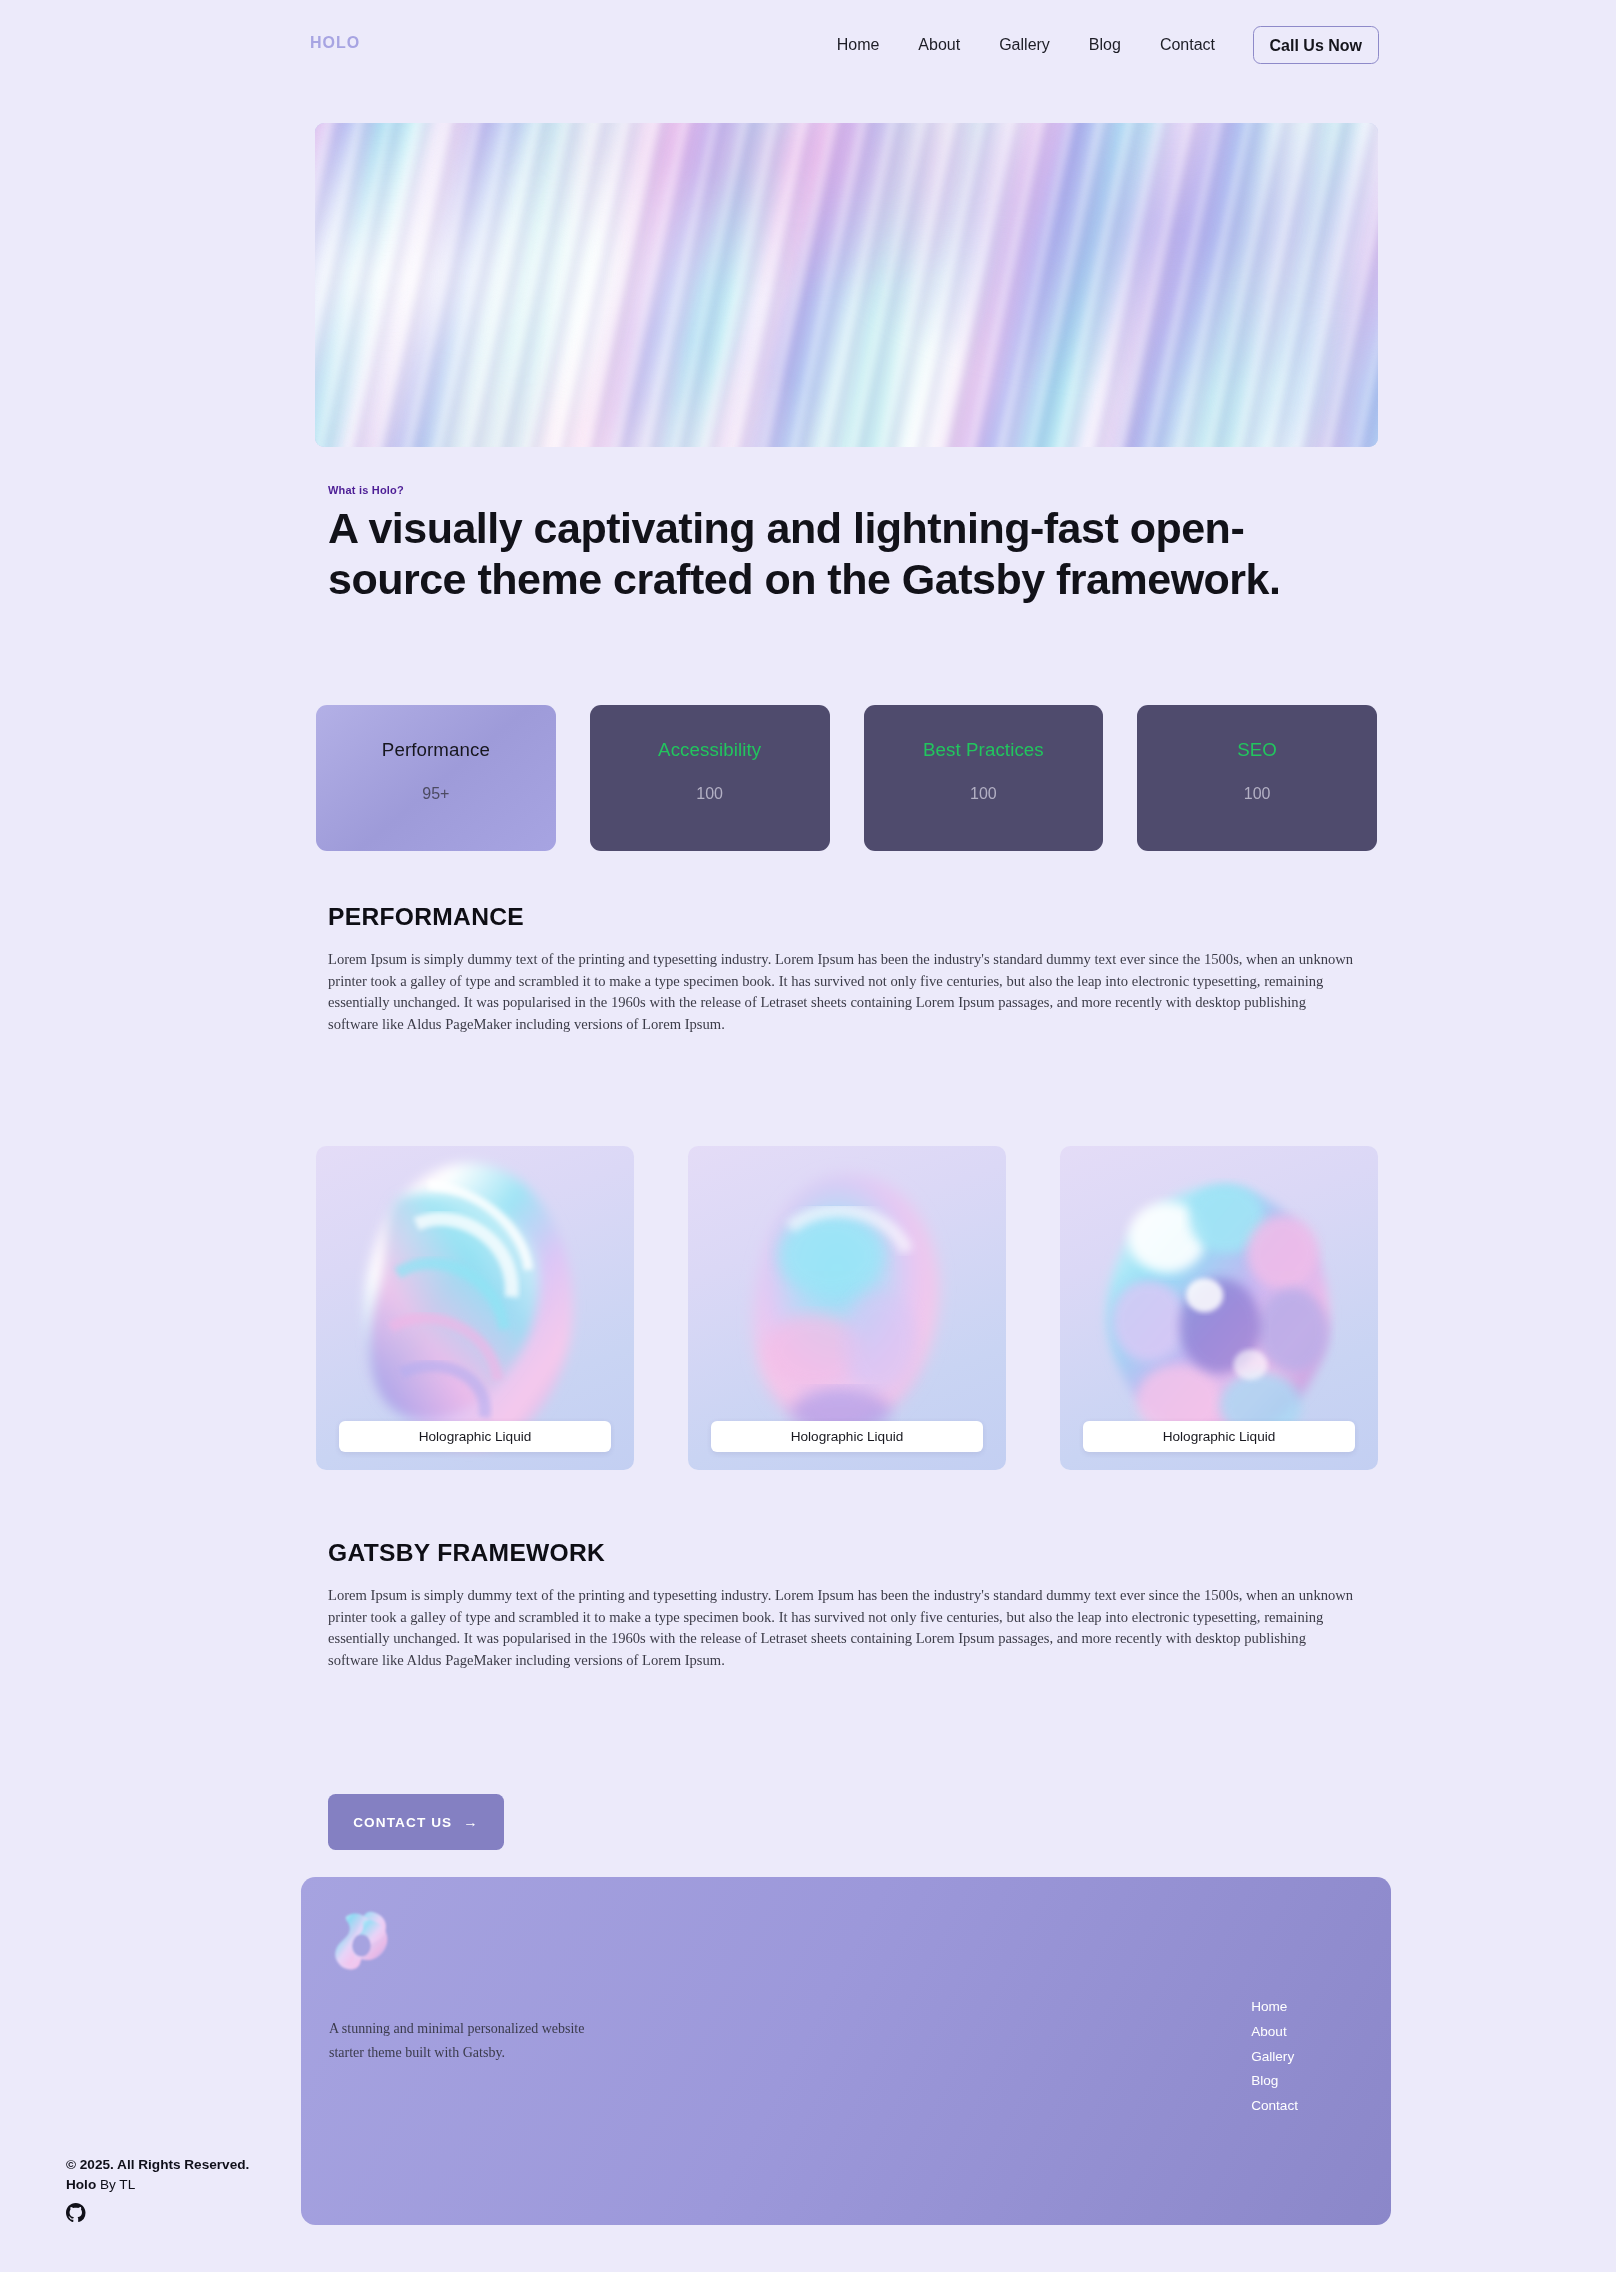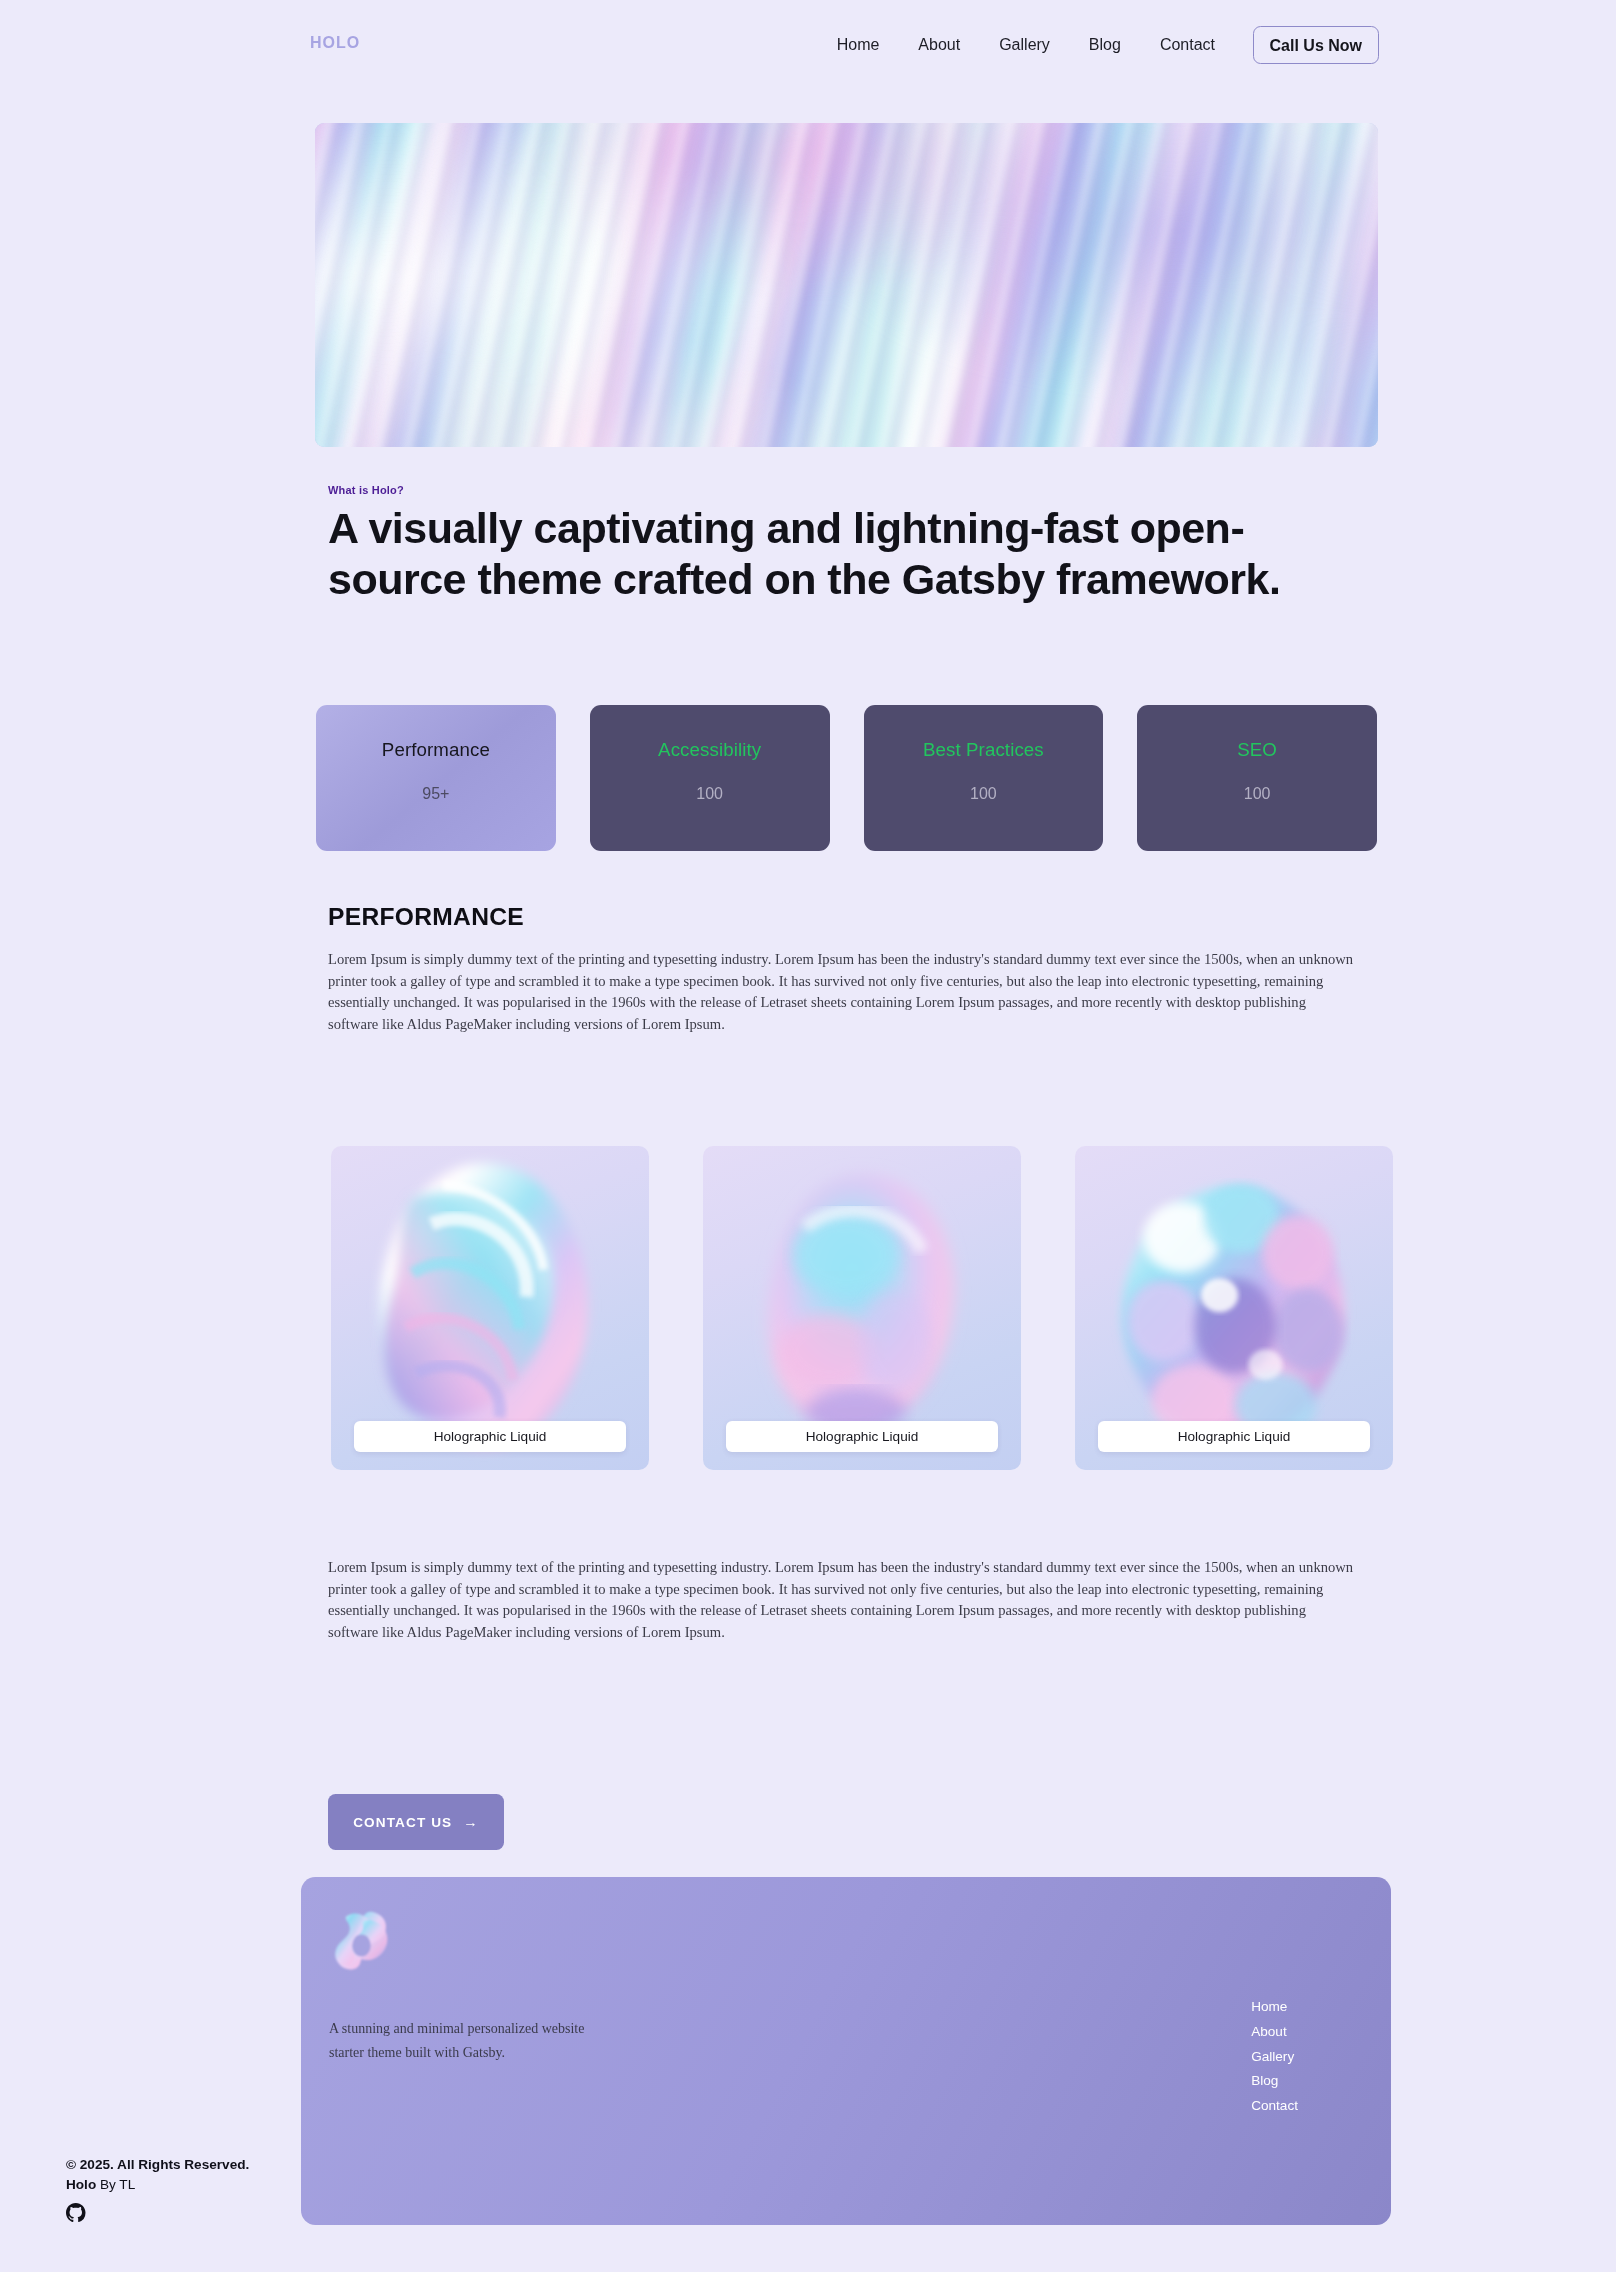--- a/index.html
+++ b/index.html
@@ -215,21 +215,21 @@
     line-height: 21.7px;
     color: #3c3c48;
   }
 
   #perf-section { position: absolute; left: 291px; top: 903px; }
   #gatsby-section { position: absolute; left: 291px; top: 1539px; }
 
   
   .gallery {
     position: absolute;
-    left: 294px;
+    left: 279px;
     top: 1146px;
     width: 1158px;
     display: flex;
     gap: 54px;
   }
   .gcard {
     width: 318px;
     height: 324px;
     border-radius: 10.2px;
     position: relative;
@@ -491,20 +491,21 @@
           <ellipse cx="170" cy="176" rx="22" ry="20" fill="#ffffff" opacity="0.85" filter="url(#bl3s)"></ellipse>
           <ellipse cx="224" cy="258" rx="20" ry="18" fill="#ffffff" opacity="0.6" filter="url(#bl3s)"></ellipse>
         </svg>
       </div>
       <div class="pill">Holographic Liquid</div>
     </div>
 
   </div>
 
   <div id="gatsby-section">
+    <div class="sec-kicker">GATSBY FRAMEWORK</div>
     <p class="sec-body">Lorem Ipsum is simply dummy text of the printing and typesetting industry. Lorem Ipsum has been the industry's standard dummy text ever since the 1500s, when an unknown printer took a galley of type and scrambled it to make a type specimen book. It has survived not only five centuries, but also the leap into electronic typesetting, remaining essentially unchanged. It was popularised in the 1960s with the release of Letraset sheets containing Lorem Ipsum passages, and more recently with desktop publishing software like Aldus PageMaker including versions of Lorem Ipsum.</p>
   </div>
 
   <button class="contact-btn">
     <span>CONTACT US</span>
     <span class="arrow">→</span>
   </button>
 
   <div class="footer">
     <div class="foot-logo">

